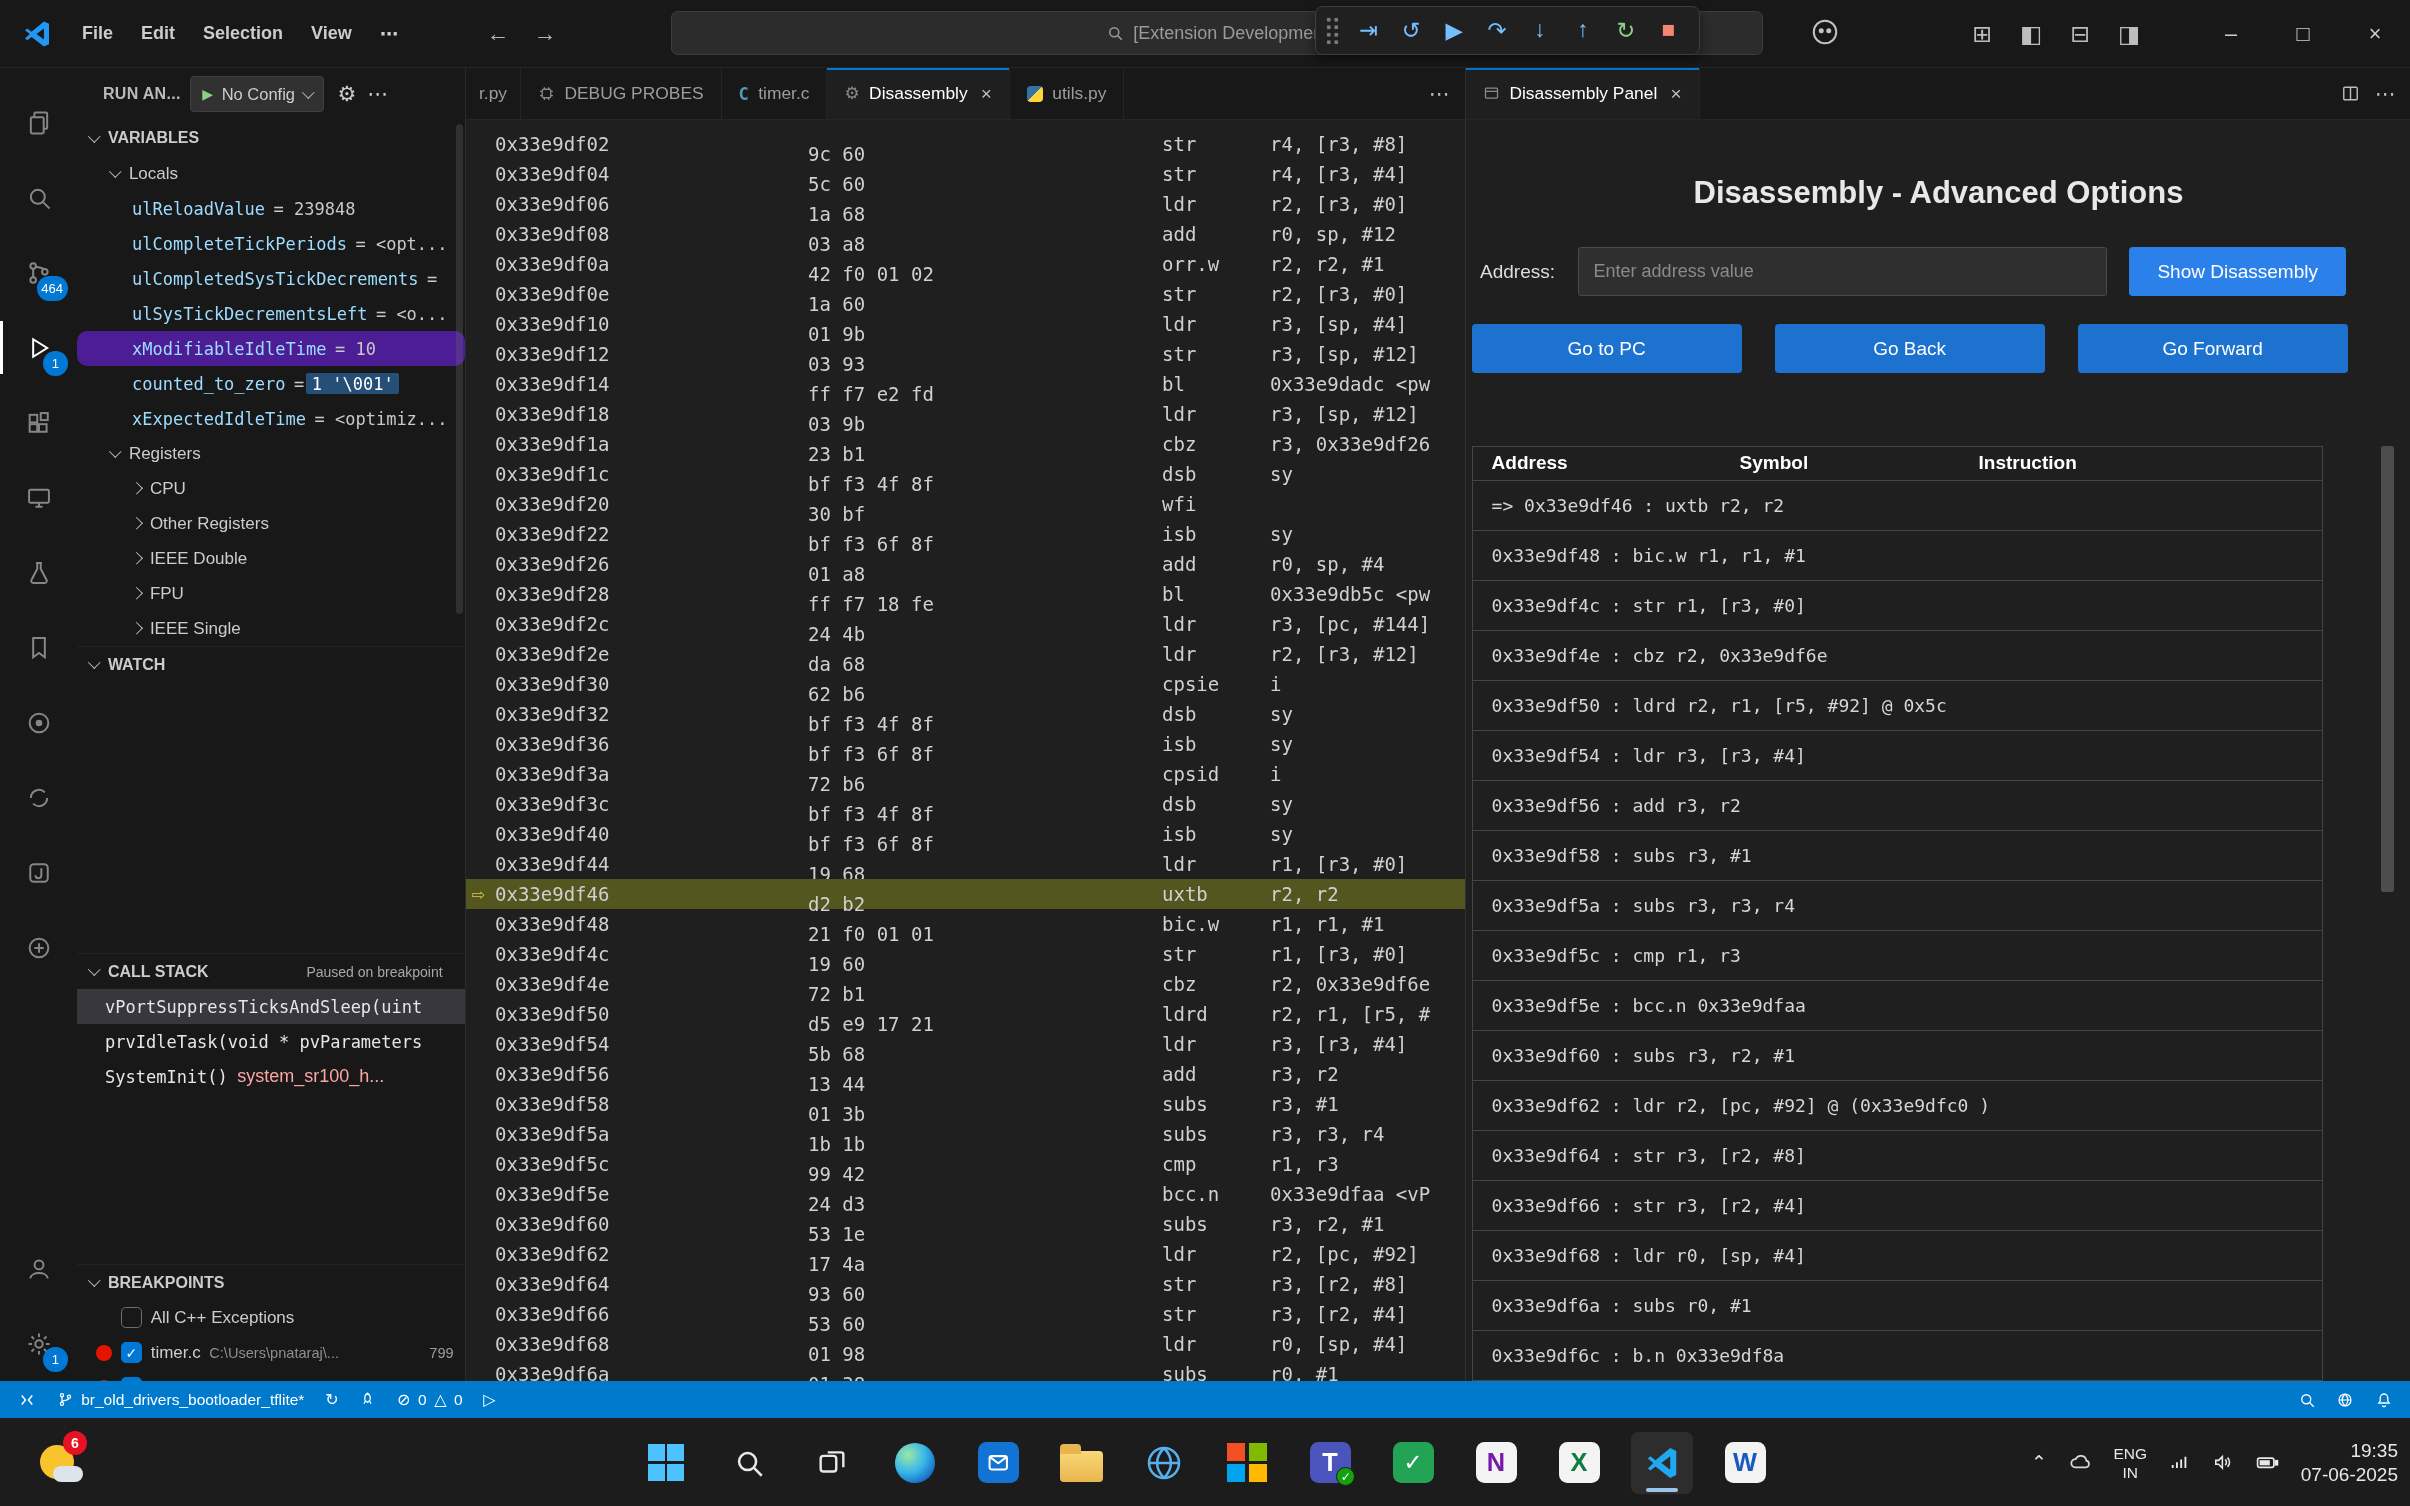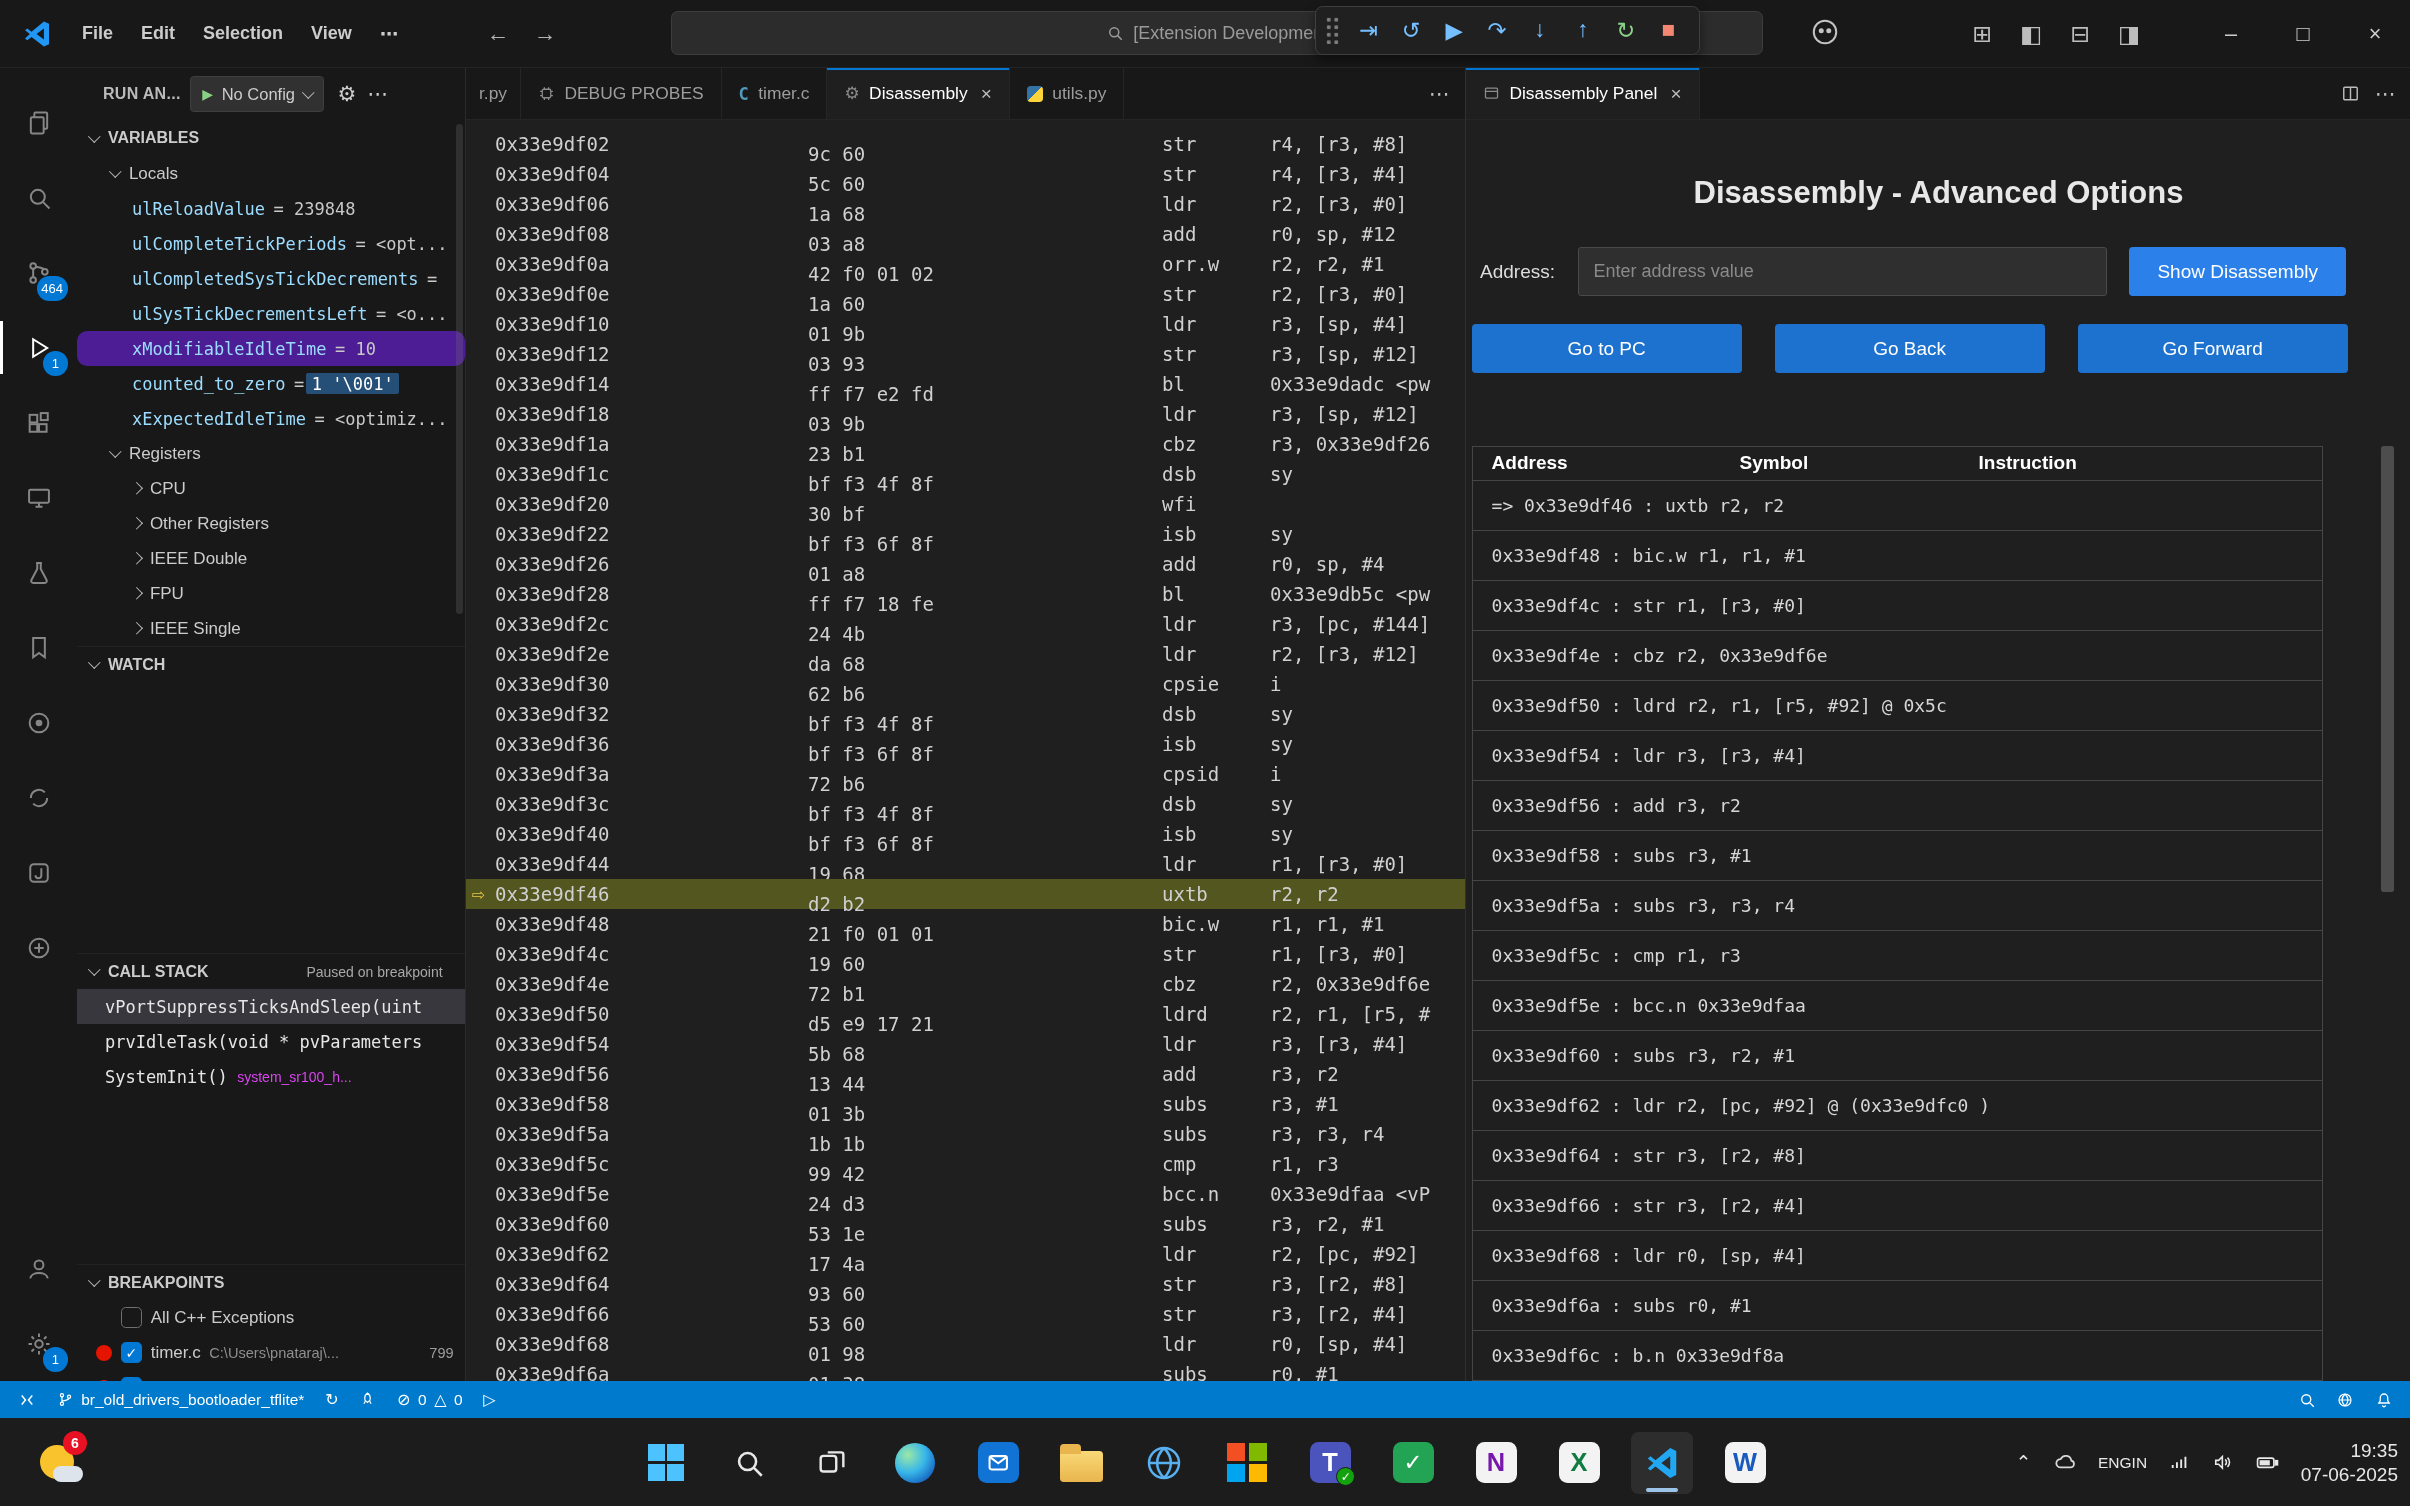--- a/index.html
+++ b/index.html
@@ -55,21 +55,21 @@
   .vrow{height:35px;display:flex;align-items:center;padding-left:55px;font-family:"DejaVu Sans Mono",monospace;font-size:17px;white-space:nowrap;flex:none;overflow:hidden;}
   .vrow.hovered{background:#4c1d95;border-radius:10px;}
   .vname{color:#9cdcfe;}
   .vval{color:#c8c8c8;margin-left:8.5px;}
   .vhl{margin-left:1.9px;background:#264f78;color:#ffffff;padding:0.9px 5.6px;border-radius:1.9px;}
   .vhl:empty{display:none;}
   .reg-row{height:35px;display:flex;align-items:center;gap:9.4px;padding-left:55px;font-size:17px;flex:none;}
   .paused{margin-left:auto;color:#a8a8a8;font-size:14px;font-weight:normal;padding-right:9.4px;white-space:nowrap;}
   .cs-row{height:35px;display:flex;align-items:center;padding-left:28px;font-family:"DejaVu Sans Mono",monospace;font-size:17px;white-space:nowrap;flex:none;overflow:hidden;color:#e6e6e6;}
   .cs-row.selected{background:#37373d;}
-  .cs-detail{color:#d946ef;margin-left:9.4px;font-size:14px;font-family:"Liberation Sans",sans-serif;}
+  .cs-detail{color:#fca5a5;margin-left:9.4px;font-size:18px;font-family:"Liberation Sans",sans-serif;}
   .cs-detail:empty{display:none;}
   .bp-row{height:35px;display:flex;align-items:center;gap:8.5px;padding:0 11.3px 0 19px;font-size:17px;flex:none;overflow:hidden;}
   .bp-dot{width:16px;height:16px;border-radius:50%;background:#e51400;visibility:hidden;flex:none;}
   .bp-dot.show{visibility:visible;}
   .bp-check{width:21.7px;height:21.7px;border:1.4px solid #6f6f6f;border-radius:4.7px;display:flex;align-items:center;justify-content:center;flex:none;}
   .bp-check.checked{background:#0078d4;border-color:#0078d4;}
   .chk{display:none;font-size:14px;color:#ffffff;}
   .bp-check.checked .chk{display:block;}
   .bp-label{white-space:nowrap;}
   .bp-path{color:#8f8f8f;font-size:14.6px;white-space:nowrap;overflow:hidden;text-overflow:ellipsis;flex:1;}
@@ -145,21 +145,21 @@
   .tile{width:41px;height:41px;border-radius:8.5px;display:flex;align-items:center;justify-content:center;font-weight:bold;font-size:25.4px;}
   .tile.white{background:#f3f3f3;}
   .edgeball{width:40px;height:40px;border-radius:50%;background:radial-gradient(circle at 32% 30%,#9be8a5,#38b7e9 45%,#1460bf 82%);}
   .folder{width:43px;height:31px;position:relative;background:linear-gradient(#f9d977,#e9b54e);border-radius:3.8px;margin-top:8.5px;}
   .folder::before{content:"";position:absolute;top:-7.5px;left:0;width:21px;height:10.4px;background:#e9b54e;border-radius:3.8px 3.8px 0 0;}
   .grid4{display:grid;grid-template-columns:18px 18px;gap:3.8px;}
   .grid4 i{width:18px;height:18px;display:block;}
   .badge-check{position:absolute;right:5.6px;bottom:7.5px;width:19px;height:19px;border-radius:50%;background:#13a10e;color:#fff;font-size:12.2px;
       display:flex;align-items:center;justify-content:center;border:1.9px solid #1c1c1c;}
   .tray{position:absolute;right:13px;top:0;height:100%;display:flex;align-items:center;gap:21px;color:#e8e8e8;}
-  .lang{display:flex;align-items:center;font-size:15.5px;line-height:19px;}
+  .lang{display:flex;flex-direction:column;align-items:center;font-size:15.5px;line-height:19px;}
   .clock{display:flex;flex-direction:column;align-items:flex-end;font-size:19px;line-height:23.5px;}
 </style>
 </head>
 <body>
 
 <div class="screen">
 
   <div class="tb">
     <span class="tb-logo">
       <svg width="32" height="32" viewBox="0 0 24 24">

